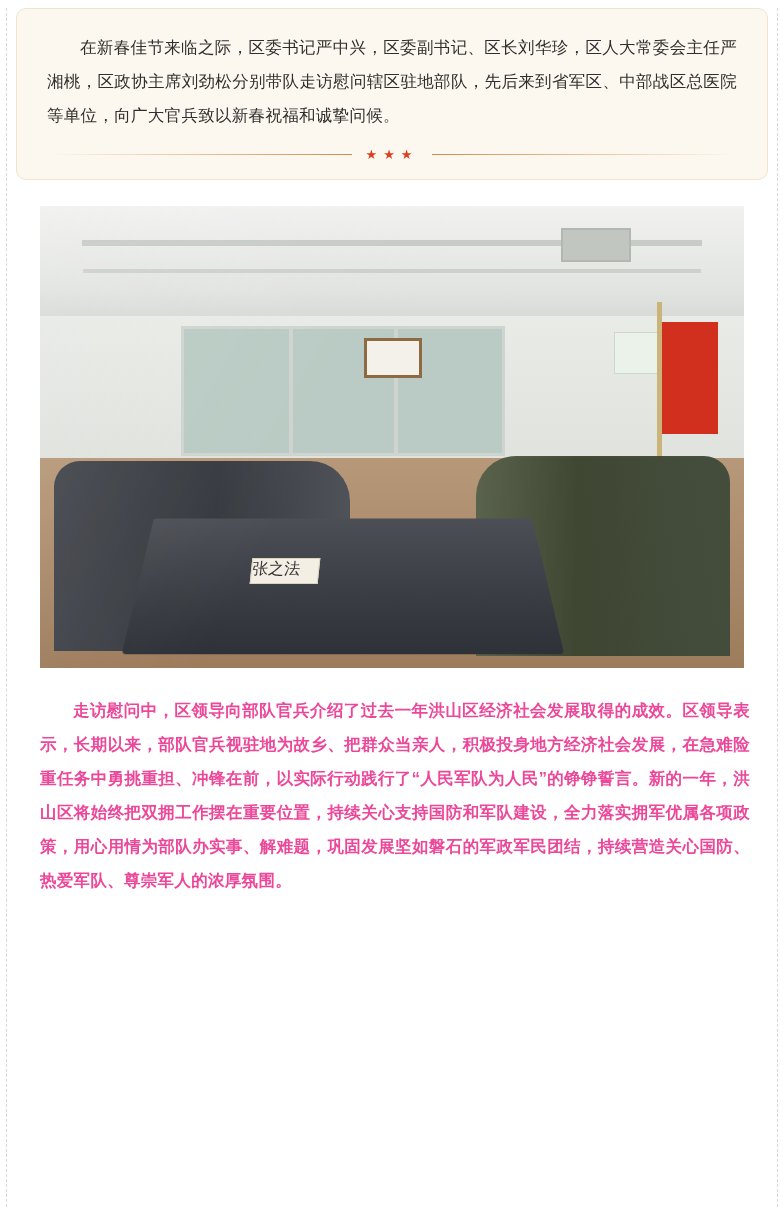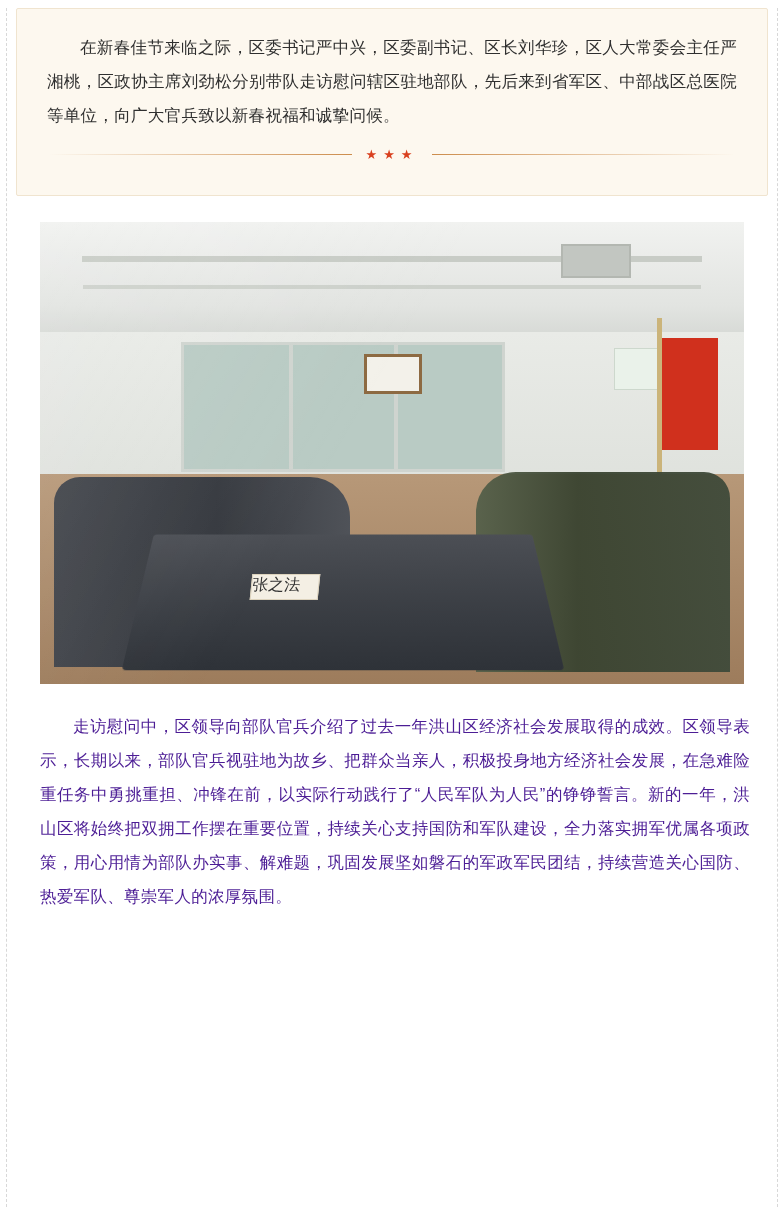--- a/index.html
+++ b/index.html
@@ -31,22 +31,22 @@
     border-left: 1px dashed #d8d8d8;
   }
   .rail-left { left: 6px; }
   .rail-right { right: 6px; }
 
   
   .lead-card {
     margin: 8px 16px 0 16px;
     background: #fdf8ef;
     border: 1px solid #f0e4cf;
-    border-radius: 2px;
-    padding: 22px 30px 26px 30px;
+    border-radius: 10px;
+    padding: 22px 30px 10px 30px;
     box-sizing: border-box;
   }
   .lead-text {
     font-size: 16.5px;
     line-height: 2.05;
     color: #2f2f2f;
     text-align: justify;
     text-indent: 2em;
     letter-spacing: 0.3px;
     margin: 0;
@@ -161,25 +161,26 @@
     background: #f4efe4; border: 1px solid #ddd3bd; transform: skewX(-6deg);
   }
 
   
   .body-wrap {
     margin: 26px 28px 0 40px;
   }
   .para {
     font-size: 16.5px;
     line-height: 2.05;
-    color: #4c1d95;
+    color: #ec4899;
     text-align: justify;
     text-indent: 2em;
     letter-spacing: 0.3px;
     margin: 0 6px 26px 0;
+    font-weight: bold;
   }
   .footer-space { height: 26px; }
 </style>
 </head>
 <body>
 
 <div class="page">
 
   <div class="rail rail-left"></div>
   <div class="rail rail-right"></div>

